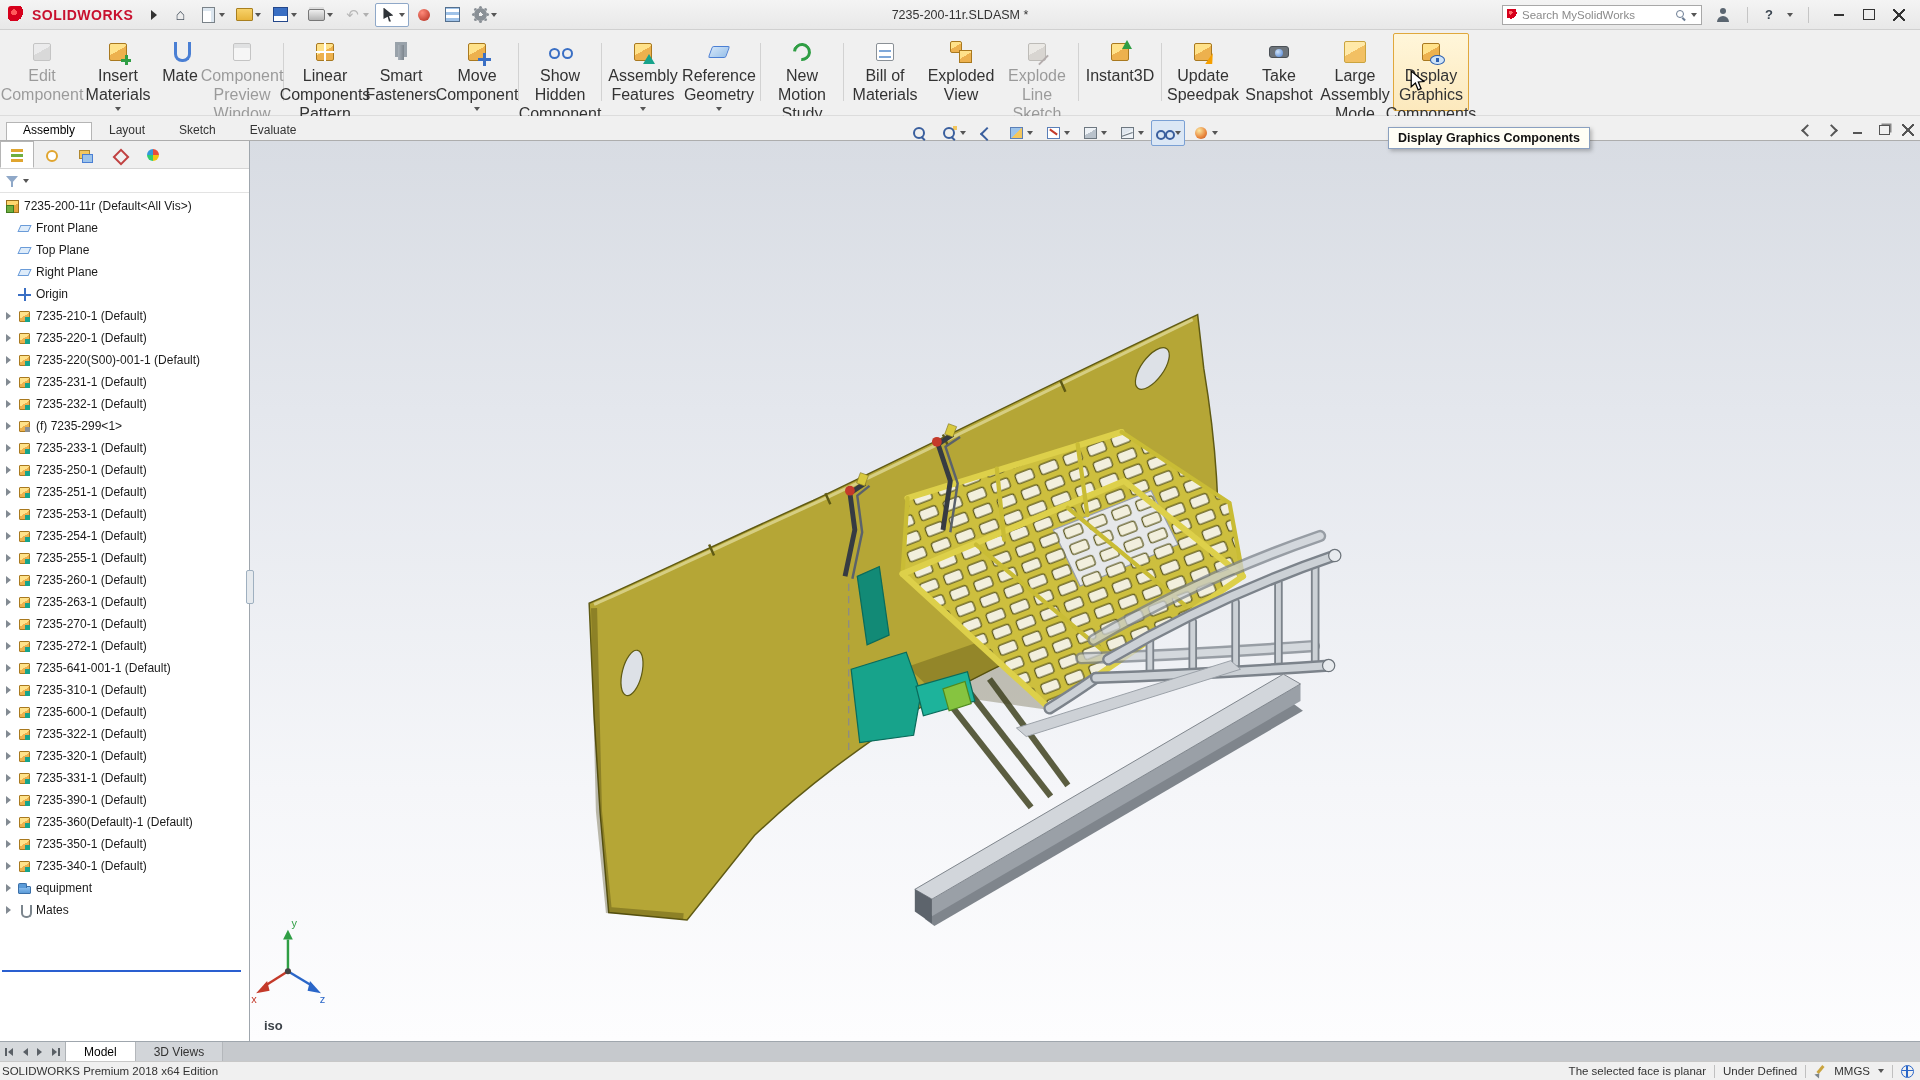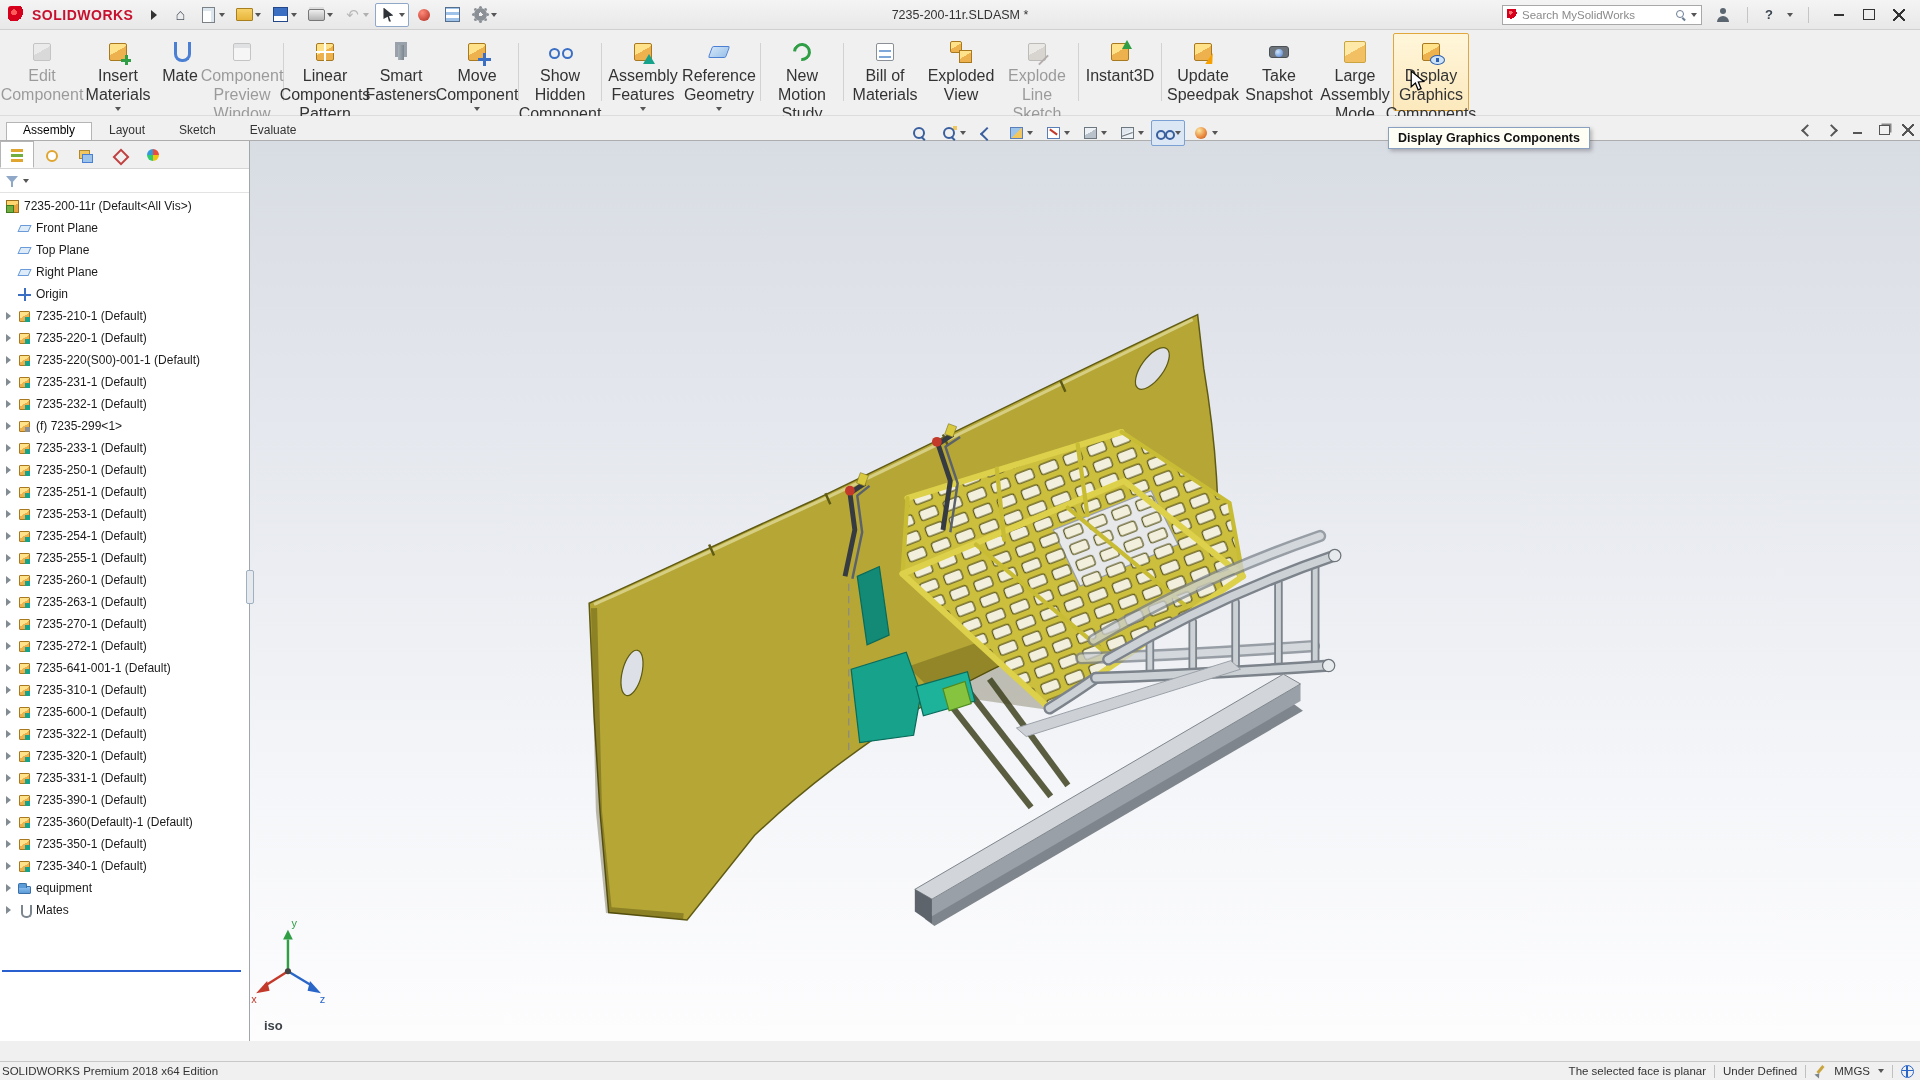--- a/index.html
+++ b/index.html
@@ -886,20 +886,42 @@
         <span class="hicon edit-appearance-icon"></span>
         <span class="caret show"></span>
       </div>
     </div>
 
   <div class="tooltip" style="left: 1388px; top: 127px;">Display Graphics Components</div>
   <svg style="position: absolute; left: 1410px; top: 70px; width: 15px; height: 21px; z-index: 99;" viewBox="0 0 14 20">
     <path d="M1,1 L1,16 L5,12.5 L7.6,19 L10.4,17.8 L7.8,11.4 L13,11 Z" fill="#fff" stroke="#000" stroke-width="1.2"></path>
   </svg>
 
+  <div class="doctabs">
+    <div class="dnav">
+
+        <span class="dn-ic tab-first-icon"></span>
+
+        <span class="dn-ic tab-prev-icon"></span>
+
+        <span class="dn-ic tab-next-icon"></span>
+
+        <span class="dn-ic tab-last-icon"></span>
+      </div>
+    <div style="display:flex">
+
+        <div class="dtab active">
+          <span>Model</span>
+        </div>
+
+        <div class="dtab">
+          <span>3D Views</span>
+        </div>
+      </div>
+  </div>
 
   <div class="statusbar">
     <span class="sb-left">SOLIDWORKS Premium 2018 x64 Edition</span>
     <div class="sb-right">
       <span>The selected face is planar</span>
       <span class="sb-sep"></span>
       <span>Under Defined</span>
       <span class="sb-sep"></span>
       <span class="edit-pencil-icon"></span>
       <span>MMGS</span>

